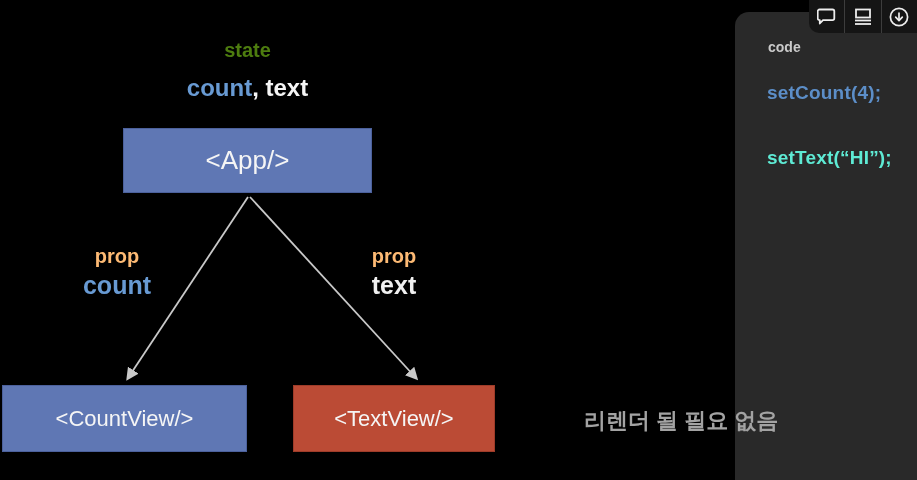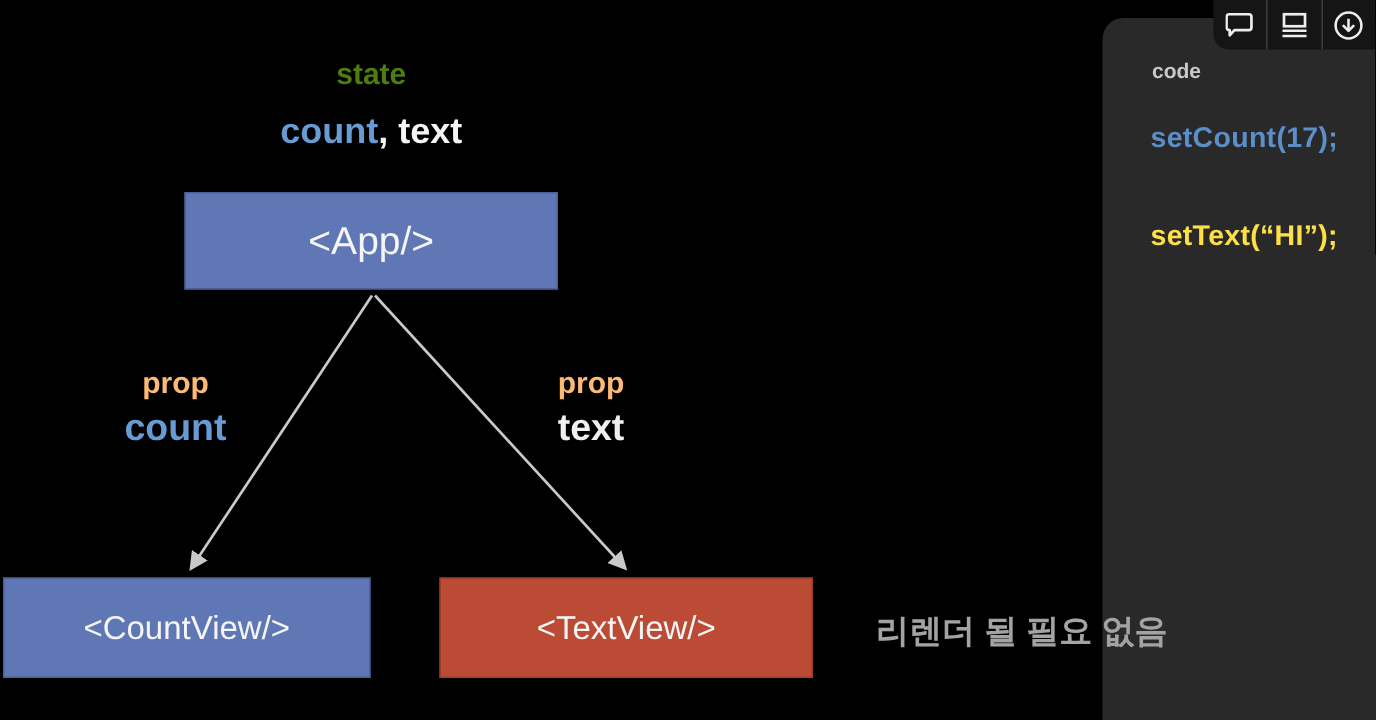--- a/index.html
+++ b/index.html
@@ -30,21 +30,21 @@
   }
   .code-line {
     position: absolute;
     left: 32px;
     font-size: 19px;
     font-weight: bold;
     letter-spacing: 0.2px;
     white-space: nowrap;
   }
   .code-line.line-0 { top: 70px; color: #5c8ec8; }
-  .code-line.line-1 { top: 135px; color: #fde047; }
+  .code-line.line-1 { top: 135px; color: #5eead4; }
 
   
   .toolbar {
     position: absolute;
     right: 0; top: 0;
     width: 108px; height: 33px;
     background: #151515;
     border-bottom-left-radius: 10px;
     display: flex;
     align-items: stretch;
@@ -95,21 +95,21 @@
     border: 1px solid #4c619c;
     font-size: 26px;
   }
   .node-countview {
     left: 2px; top: 385px; width: 245px; height: 67px;
     background: #5f77b4;
     border: 1px solid #4c619c;
     font-size: 22px;
   }
   .node-textview {
-    left: 293px; top: 385px; width: 249px; height: 67px;
+    left: 293px; top: 385px; width: 202px; height: 67px;
     background: #bb4b35;
     border: 1px solid #9e3c29;
     font-size: 22px;
   }
 
   .edge-label {
     position: absolute;
     top: 244px;
     width: 160px;
     text-align: center;
@@ -146,21 +146,21 @@
     z-index: 6;
   }
 </style>
 </head>
 <body>
 
 <div class="stage">
 
   <div class="side-panel">
     <div class="panel-title">code</div>
-    <div class="code-line line-0">setCount(17);</div>
+    <div class="code-line line-0">setCount(4);</div>
     <div class="code-line line-1">setText(“HI”);</div>
   </div>
 
   <div class="toolbar">
     <div class="tool-cell">
       <span>
         <svg width="20" height="18" viewBox="0 0 20 18">
           <path d="M2.5 1.5 h13 a1.8 1.8 0 0 1 1.8 1.8 v7 a1.8 1.8 0 0 1 -1.8 1.8 h-9.5 l-3.2 3.4 v-3.4 h-0.3 a1.8 1.8 0 0 1 -1.8 -1.8 v-7 a1.8 1.8 0 0 1 1.8 -1.8 z" fill="none" stroke="#ededed" stroke-width="1.8" stroke-linejoin="round"></path>
         </svg>
       </span>

